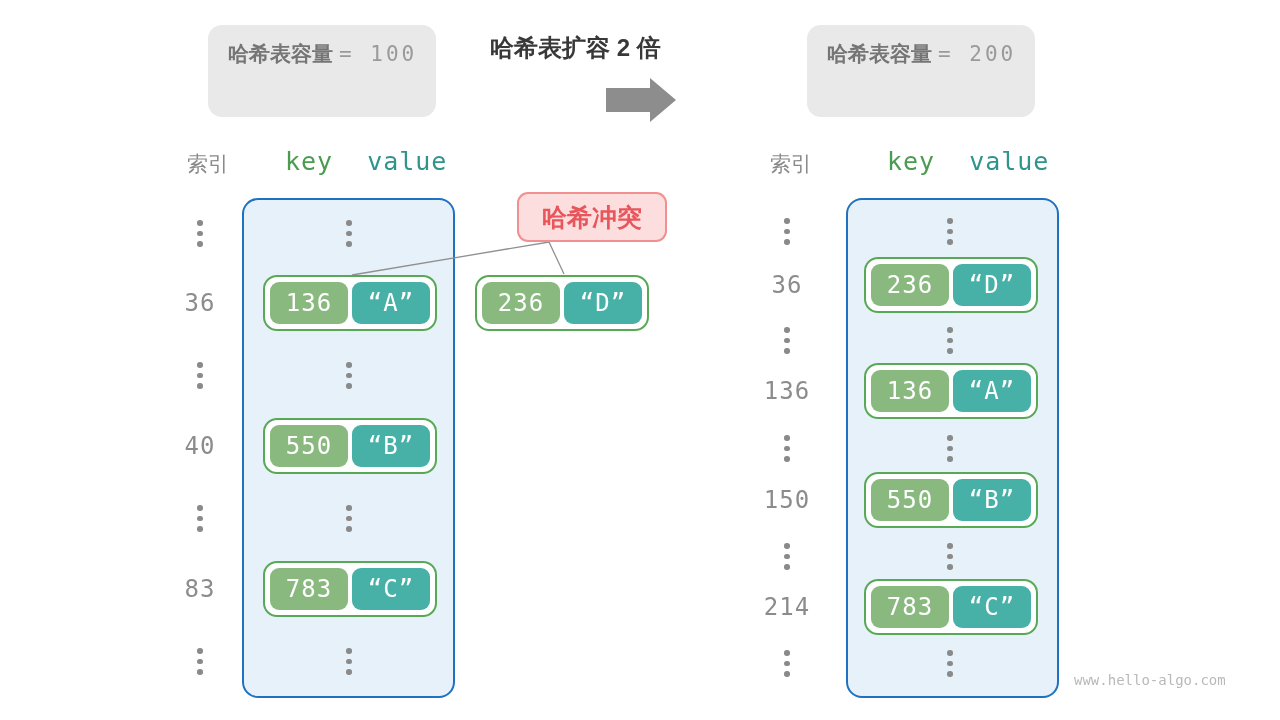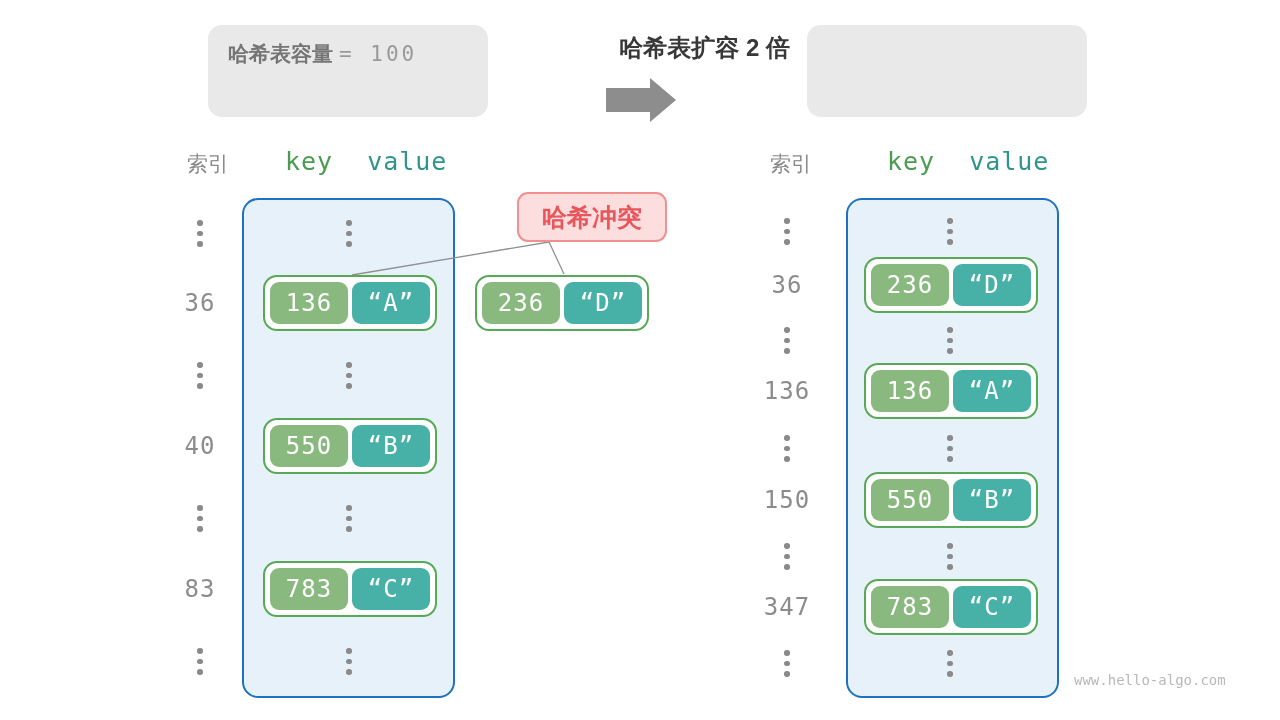--- a/index.html
+++ b/index.html
@@ -2,29 +2,29 @@
 <html style="--info_bg: #e9e9e9; --gray_text: #8a8a8a; --arrow_gray: #8d8d8d; --table_fill: #e7f1fa; --table_border: #1f72c1; --pair_border: #58a956; --key_green: #8ab980; --value_teal: #47b1a7; --header_key: #4b9b51; --header_value: #2f948c; --collision_bg: #fcdede; --collision_border: #f19090; --collision_text: #e8565c;"><head>
 <meta charset="utf-8">
 <style>
   html,body{margin:0;padding:0;background:#ffffff;}
   .canvas{
     position:relative;width:1280px;height:720px;background:#ffffff;overflow:hidden;
     font-family:"Liberation Sans",sans-serif;
   }
   
   .info-box{
-    position:absolute;width:280px;height:92px;box-sizing:border-box;
+    position:absolute;width:228px;height:92px;box-sizing:border-box;
     background:var(--info_bg,#e9e9e9);border-radius:14px;padding:12px 0 0 20px;
   }
   .info-line{font-size:21px;line-height:34px;white-space:nowrap;}
   .info-cn{font-weight:bold;color:#757575;}
   .info-mono{font-family:"DejaVu Sans Mono",monospace;color:#9a9a9a;letter-spacing:3px;margin-left:6px;}
   
   .main-title{
-    position:absolute;left:490px;top:32px;width:300px;text-align:right;
+    position:absolute;left:490px;top:32px;width:300px;text-align:left;
     font-size:24px;font-weight:bold;color:#383838;white-space:nowrap;
   }
   .arrow-svg{position:absolute;left:606px;top:77px;}
   
   .hdr-cn{position:absolute;width:66px;text-align:center;font-size:21px;color:var(--gray_text,#8a8a8a);}
   .hdr-kv{position:absolute;display:flex;gap:34px;font-family:"DejaVu Sans Mono",monospace;font-size:25px;letter-spacing:1px;}
   .hdr-key{color:var(--header_key,#4b9b51);}
   .hdr-value{color:var(--header_value,#2f948c);}
   
   .table-container{
@@ -73,20 +73,21 @@
   <div class="info-box" style="left:208px;top:25px;">
     <div class="info-line"><span class="info-cn">哈希表容量</span><span class="info-mono">= 100</span></div>
   </div>
 
   <div class="main-title">哈希表扩容 2 倍</div>
   <svg class="arrow-svg" width="72" height="46" viewBox="0 0 72 46">
     <polygon points="0,11 44,11 44,1 70,23 44,45 44,35 0,35" fill="#8d8d8d"></polygon>
   </svg>
 
   <div class="info-box" style="left:807px;top:25px;">
+    <div class="info-line"><span class="info-cn">哈希表容量</span><span class="info-mono">= 200</span></div>
   </div>
 
   <div class="hdr-cn" style="left:175px;top:150px;">索引</div>
   <div class="hdr-kv" style="left:285px;top:147px;">
     <span class="hdr-key">key</span>
     <span class="hdr-value">value</span>
   </div>
 
   <div class="hdr-cn" style="left:758px;top:150px;">索引</div>
   <div class="hdr-kv" style="left:887px;top:147px;">
@@ -224,21 +225,21 @@
       <span></span>
       <span></span>
       <span></span>
     </div>
   <div class="vdots" style="left:920px;top:543px;">
       <span></span>
       <span></span>
       <span></span>
     </div>
 
-  <div class="idx" style="left:757px;top:593px;">347</div>
+  <div class="idx" style="left:757px;top:593px;">214</div>
   <div class="pair" style="left:864px;top:579px;">
     <div class="cell key">783</div>
     <div class="cell value">“C”</div>
   </div>
 
   <div class="vdots" style="left:757px;top:650px;">
       <span></span>
       <span></span>
       <span></span>
     </div>

